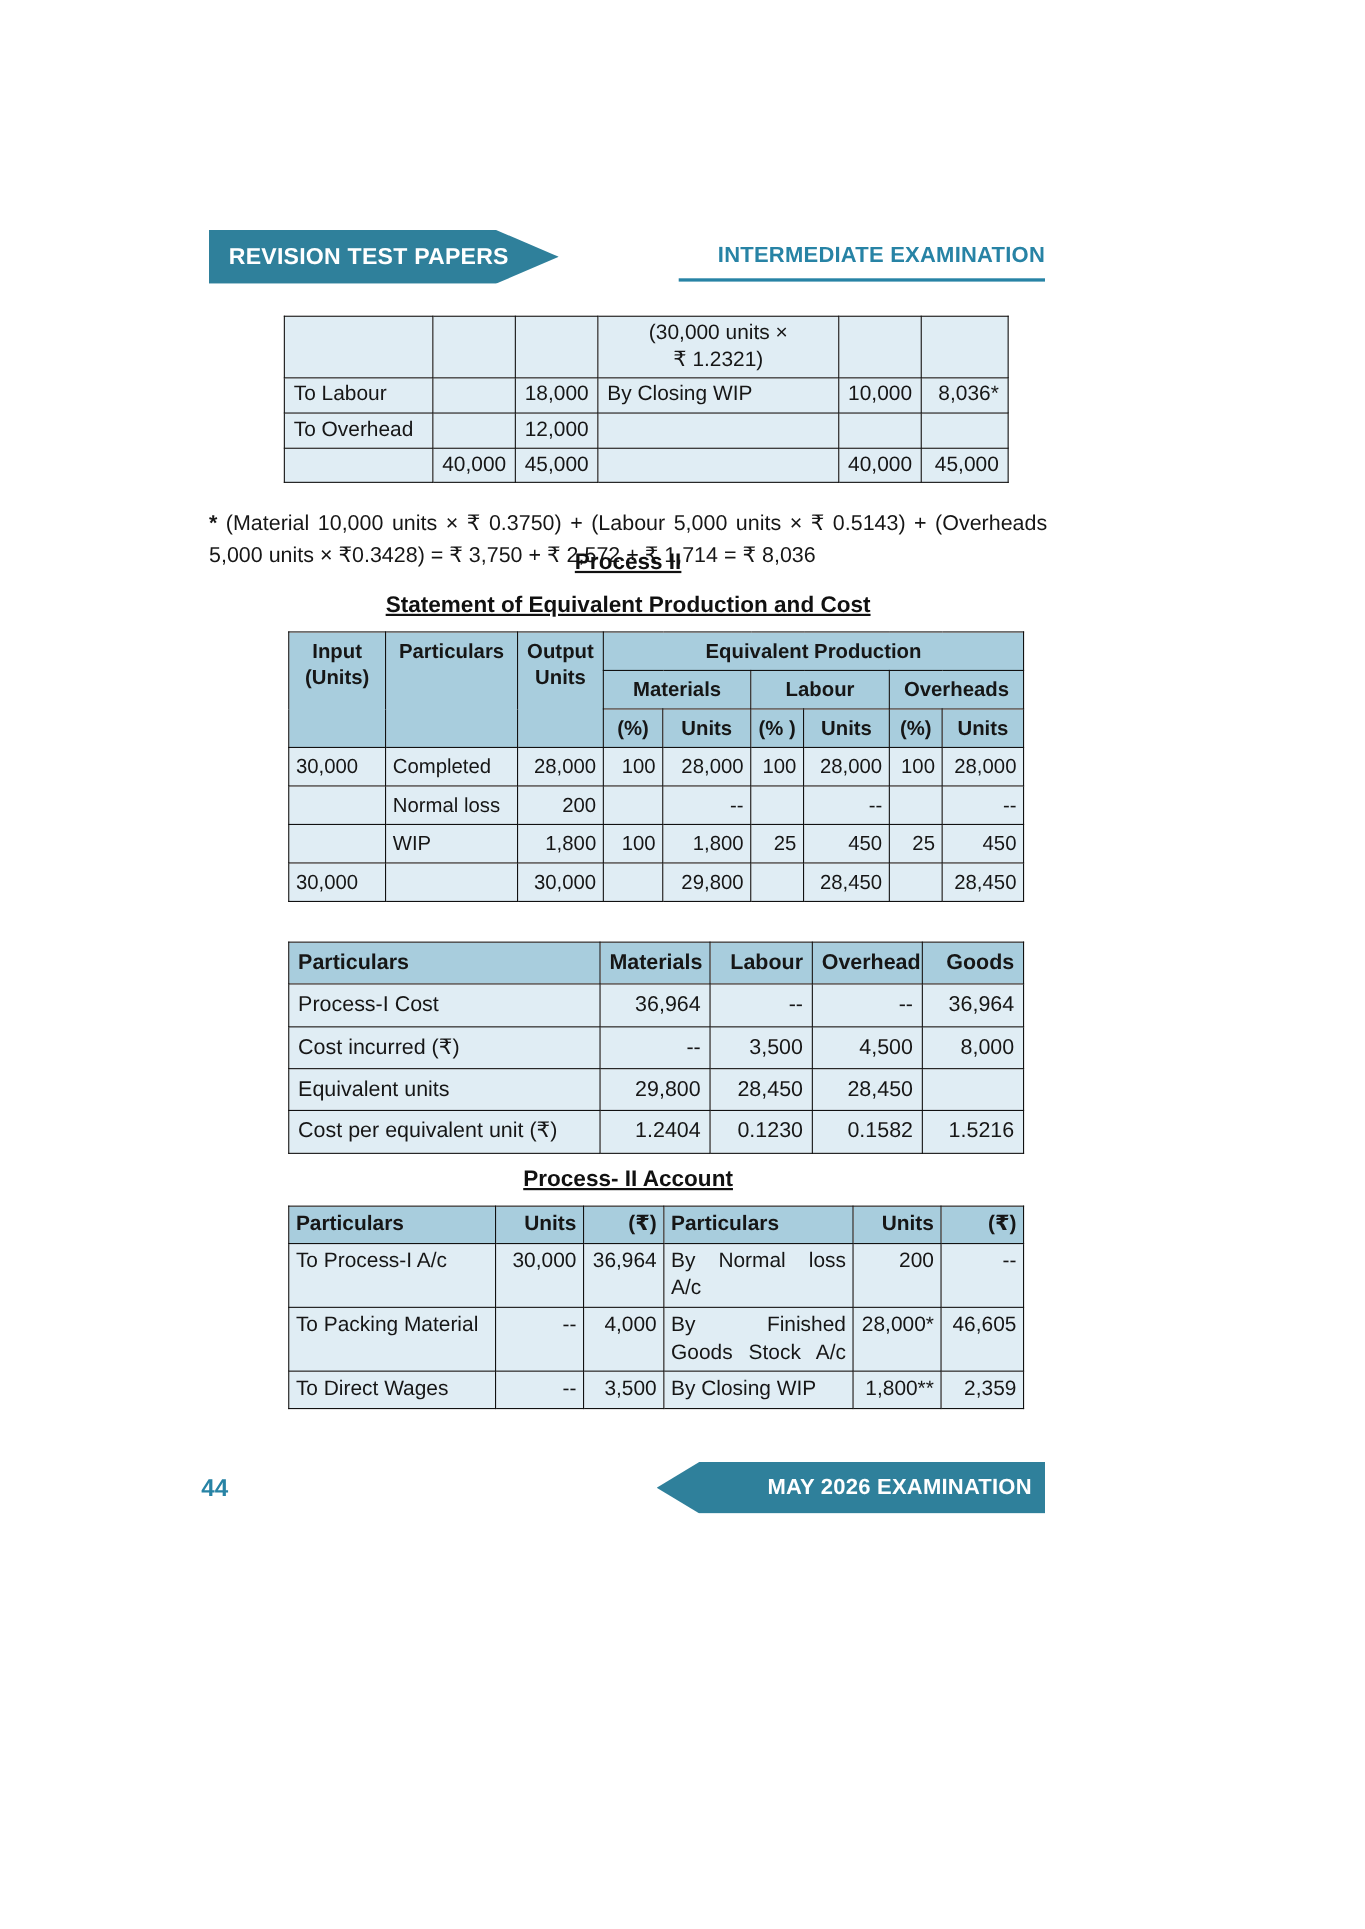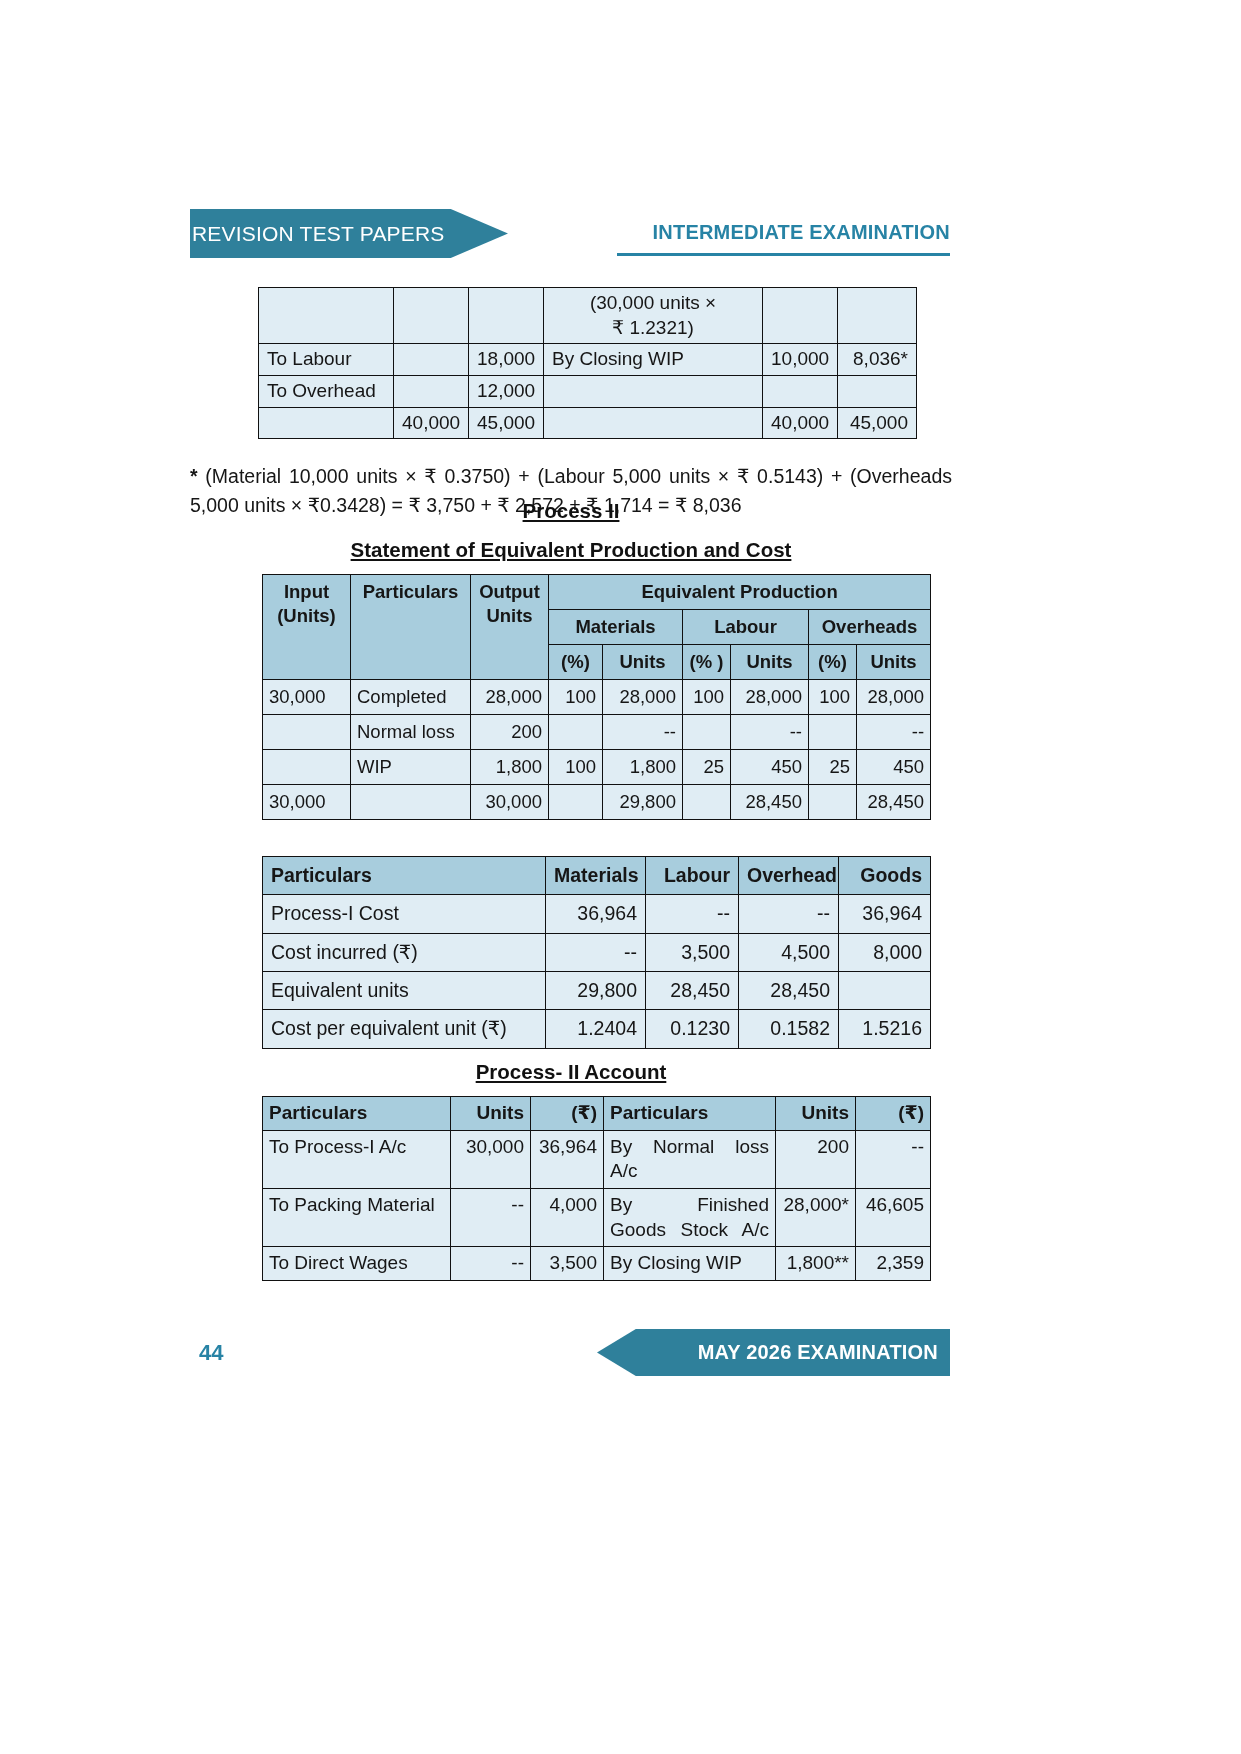--- a/index.html
+++ b/index.html
@@ -11,22 +11,22 @@
   html,body{margin:0;padding:0;background:#ffffff;}
   .page{
     position:relative;width:1241px;height:1754px;background:#ffffff;
     font-family:"Liberation Sans","DejaVu Sans",sans-serif;color:#161616;overflow:hidden;
   }
   
   .banner-left{
     position:absolute;left:190px;top:209px;width:318px;height:49px;
     background:var(--teal);
     clip-path:polygon(0 0,82% 0,100% 50%,82% 100%,0 100%);
-    color:#fff;font-weight:400;font-size:21px;line-height:49px;
-    padding-left:2px;box-sizing:border-box;letter-spacing:.2px;
+    color:#fff;font-weight:700;font-size:21px;line-height:49px;
+    padding-left:18px;box-sizing:border-box;letter-spacing:.2px;
   }
   .header-title{
     position:absolute;left:617px;top:221px;width:333px;box-sizing:border-box;
     text-align:right;color:var(--teal-text);font-weight:700;font-size:20px;
     padding-bottom:9px;border-bottom:3px solid var(--teal-text);letter-spacing:.2px;
   }
   
   table{border-collapse:collapse;table-layout:fixed;}
   td,th{border:1.2px solid #111;background:var(--cell-bg);box-sizing:border-box;
         overflow:hidden;vertical-align:top;text-align:left;font-weight:400;}
@@ -53,21 +53,21 @@
   .t2 td,.t2 th{padding:5px 6px;}
   .t2 th{text-align:center;}
   
   .t3{position:absolute;left:262px;top:856px;width:668px;font-size:19.5px;line-height:1.3;}
   .t3 td,.t3 th{padding:6px 8px;}
   
   .t4{position:absolute;left:262px;top:1096px;width:668px;font-size:19px;line-height:1.3;}
   .t4 td,.t4 th{padding:4px 6px;}
   
   .footer-num{
-    position:absolute;left:199px;top:1340px;
+    position:absolute;left:183px;top:1340px;
     font-size:22px;font-weight:700;color:var(--teal-text);
   }
   .banner-right{
     position:absolute;left:597px;top:1329px;width:353px;height:47px;
     background:var(--teal);
     clip-path:polygon(0 50%,11% 0,100% 0,100% 100%,11% 100%);
     color:#fff;font-weight:700;font-size:20px;line-height:47px;
     text-align:right;padding-right:12px;box-sizing:border-box;letter-spacing:.2px;
   }
 </style>

